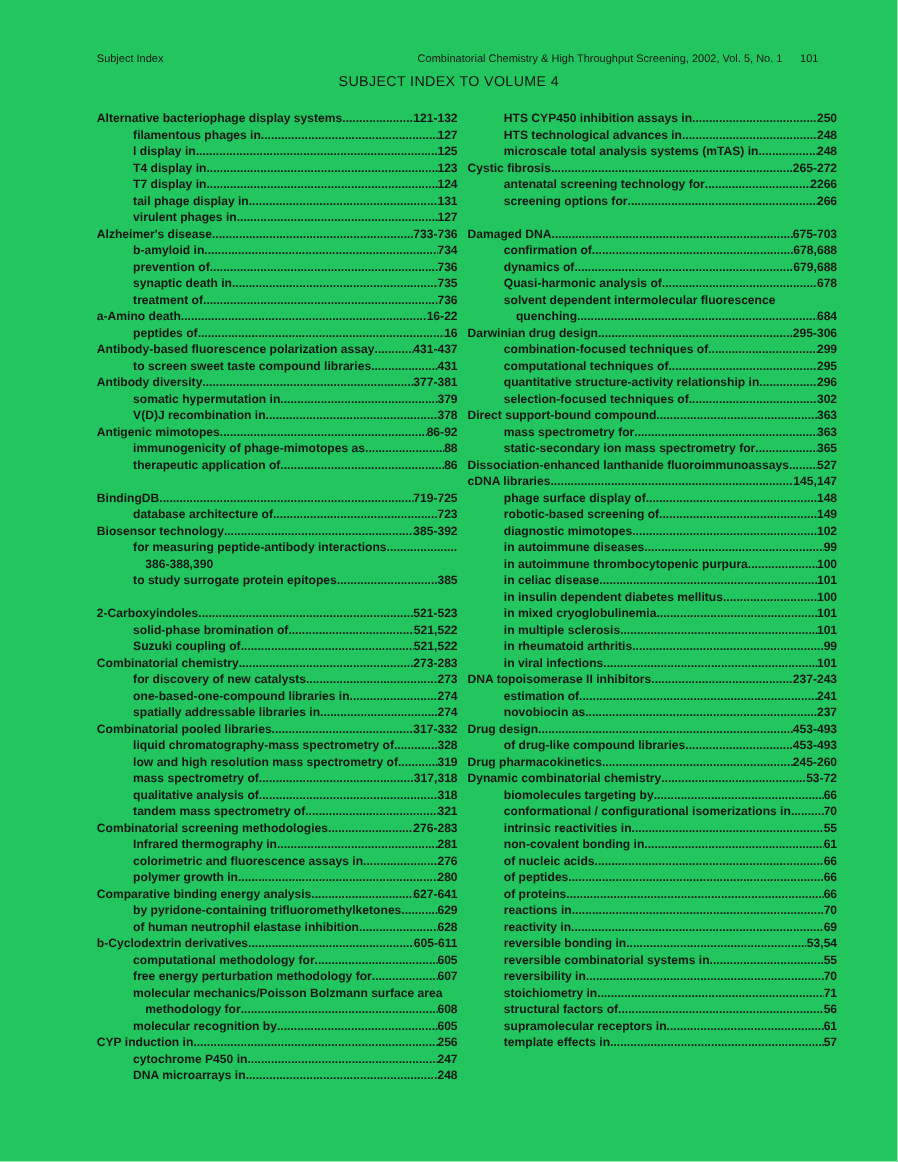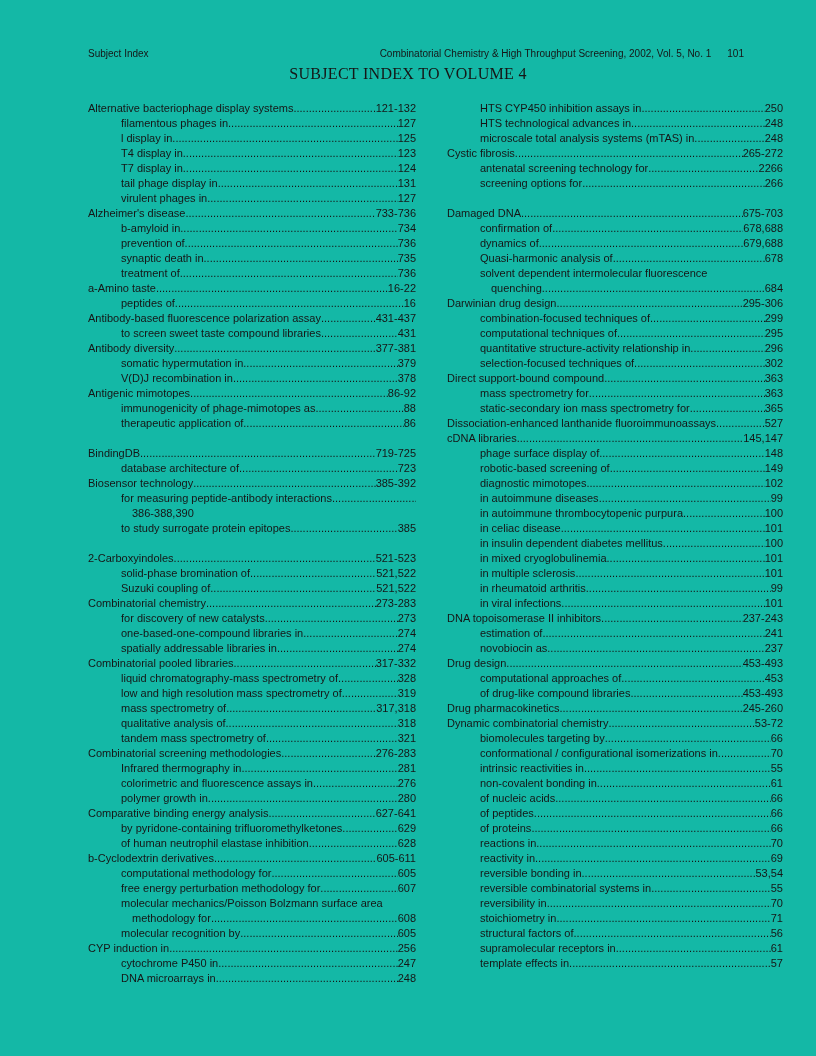--- a/index.html
+++ b/index.html
@@ -1,20 +1,20 @@
 <!DOCTYPE html>
 <html><head>
 <meta charset="utf-8">
 <style>
   html, body { margin: 0; padding: 0; background: #ffffff; }
   .page {
     position: relative;
     width: 816px;
     height: 1056px;
-    background: #14b8a6;
+    background: #22c55e;
     font-family: "Liberation Sans", sans-serif;
     color: #161616;
     overflow: hidden;
   }
   .header {
     position: absolute;
     top: 48px;
     left: 88px;
     right: 72px;
     display: flex;
@@ -24,31 +24,31 @@
     line-height: 12px;
     white-space: nowrap;
   }
   .header .pagenum { margin-left: 16px; }
   .doc-title {
     position: absolute;
     top: 67px;
     left: 0;
     right: 0;
     text-align: center;
-    font-size: 16px;
+    font-size: 13px;
     line-height: 14px;
     letter-spacing: 0.3px;
-    font-family: Liberation Serif, serif;
   }
   .columns {
     position: absolute;
     top: 101px;
     left: 88px;
     display: flex;
-    gap: 31px;
+    gap: 9px;
+    font-weight: bold;
   }
   .col { display: block; }
   .col-left  { width: 328px; }
   .col-right { width: 336px; }
   .line {
     display: flex;
     align-items: baseline;
     font-size: 11px;
     line-height: 15px;
     height: 15px;
@@ -139,21 +139,21 @@
           <span class="term">synaptic death in</span>
           <span class="leader"></span>
           <span class="pages">735</span>
         </div>
         <div class="line ind1">
           <span class="term">treatment of</span>
           <span class="leader"></span>
           <span class="pages">736</span>
         </div>
         <div class="line ind0">
-          <span class="term">a-Amino taste</span>
+          <span class="term">a-Amino death</span>
           <span class="leader"></span>
           <span class="pages">16-22</span>
         </div>
         <div class="line ind1">
           <span class="term">peptides of</span>
           <span class="leader"></span>
           <span class="pages">16</span>
         </div>
         <div class="line ind0">
           <span class="term">Antibody-based fluorescence polarization assay</span>
@@ -545,25 +545,20 @@
         </div>
         <div class="line ind1">
           <span class="term">novobiocin as </span>
           <span class="leader"></span>
           <span class="pages">237</span>
         </div>
         <div class="line ind0">
           <span class="term">Drug design</span>
           <span class="leader"></span>
           <span class="pages">453-493</span>
-        </div>
-        <div class="line ind1">
-          <span class="term">computational approaches of</span>
-          <span class="leader"></span>
-          <span class="pages">453</span>
         </div>
         <div class="line ind1">
           <span class="term">of drug-like compound libraries</span>
           <span class="leader"></span>
           <span class="pages">453-493</span>
         </div>
         <div class="line ind0">
           <span class="term">Drug pharmacokinetics</span>
           <span class="leader"></span>
           <span class="pages">245-260</span>

